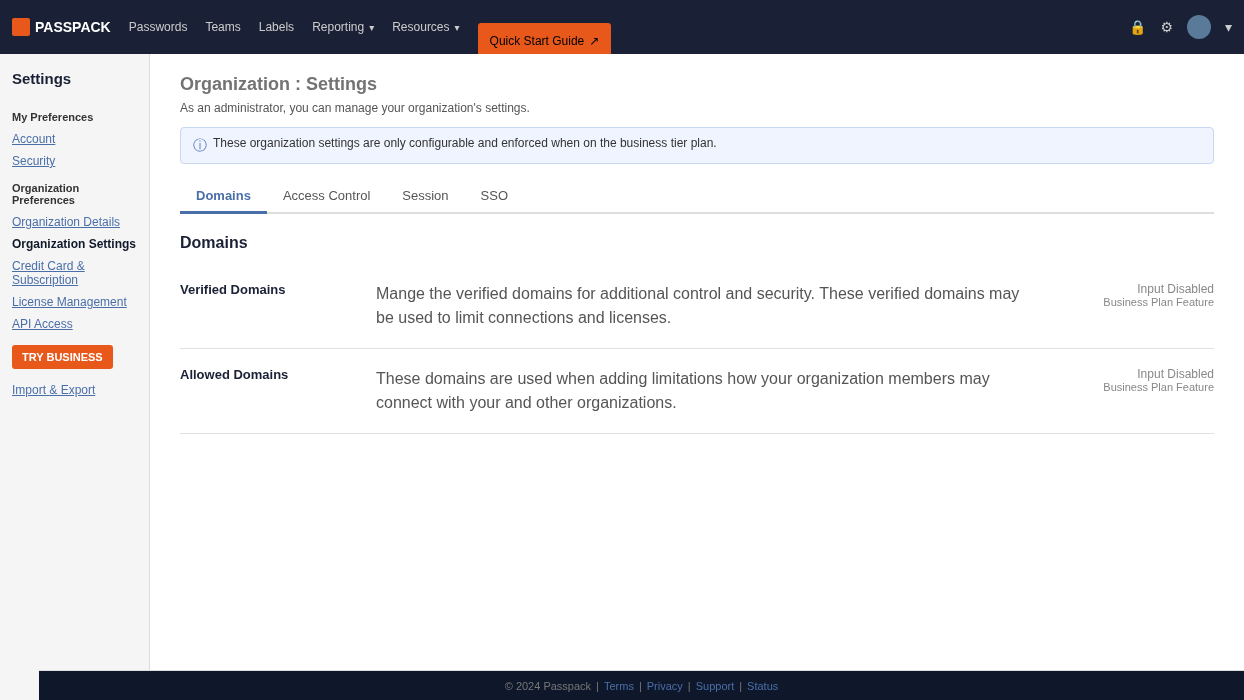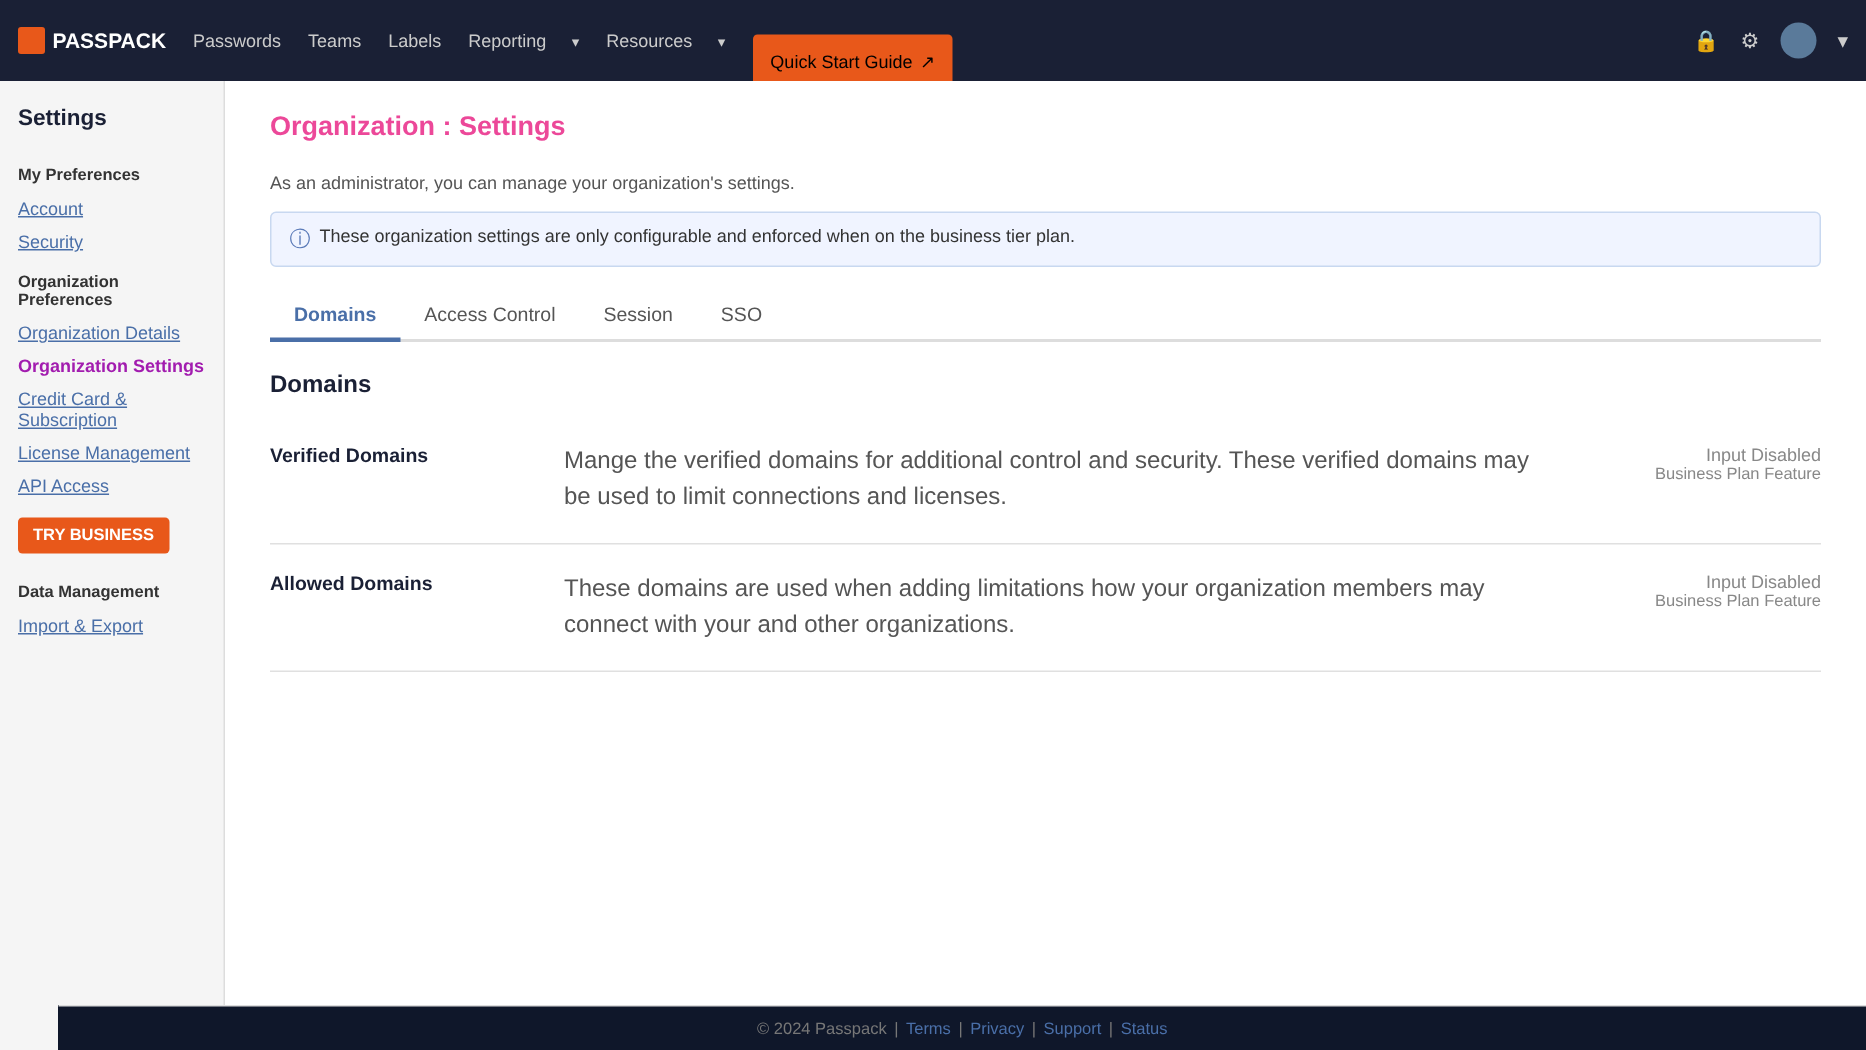--- a/index.html
+++ b/index.html
@@ -36,21 +36,21 @@
     }
     .nav-link {
       color: #ccc;
       font-size: 12px;
       cursor: pointer;
       text-decoration: none;
     }
     .nav-link-with-arrow {
       display: flex;
       align-items: center;
-      gap: 15px;
+      gap: 3px;
       color: #ccc;
       font-size: 12px;
       cursor: pointer;
     }
     .quick-start-btn {
       background: #e8581a;
       color: #000000;
       border: none;
       padding: 11px 12px;
       border-radius: 3px;
@@ -108,21 +108,21 @@
       text-transform: none;
     }
     .sidebar-item {
       padding: 4px 12px;
       font-size: 12px;
       color: #4a6fa8;
       cursor: pointer;
       text-decoration: underline;
     }
     .sidebar-item.active {
-      color: #a21caf;
+      color: #0f172a;
       font-weight: bold;
       text-decoration: none;
     }
     .try-business-btn {
       margin: 10px 12px;
       background: #e8581a;
       color: #fff;
       border: none;
       padding: 6px 10px;
       border-radius: 3px;
@@ -136,22 +136,22 @@
     
     .main-content {
       flex: 1;
       padding: 20px 30px;
       overflow-y: auto;
       background: #fff;
     }
     .page-title {
       font-size: 18px;
       font-weight: bold;
-      color: #ec4899;
-      margin-bottom: 20px;
+      color: #737373;
+      margin-bottom: 6px;
     }
     .page-subtitle {
       font-size: 12px;
       color: #555;
       margin-bottom: 12px;
     }
     .info-banner {
       display: flex;
       align-items: flex-start;
       gap: 6px;
@@ -310,21 +310,20 @@
 
     <div class="sidebar-section-label">Organization Preferences</div>
     <div class="sidebar-item">Organization Details</div>
     <div class="sidebar-item active">Organization Settings</div>
     <div class="sidebar-item">Credit Card &amp; Subscription</div>
     <div class="sidebar-item">License Management</div>
     <div class="sidebar-item">API Access</div>
 
     <button class="try-business-btn">TRY BUSINESS</button>
 
-    <div class="sidebar-section-label">Data Management</div>
     <div class="sidebar-item">Import &amp; Export</div>
   </div>
 
   <div class="main-content">
     <h1 class="page-title">Organization : Settings</h1>
     <p class="page-subtitle">As an administrator, you can manage your organization's settings.</p>
 
     <div class="info-banner">
       <span class="info-icon">ⓘ</span>
       <span>These organization settings are only configurable and enforced when on the business tier plan.</span>

